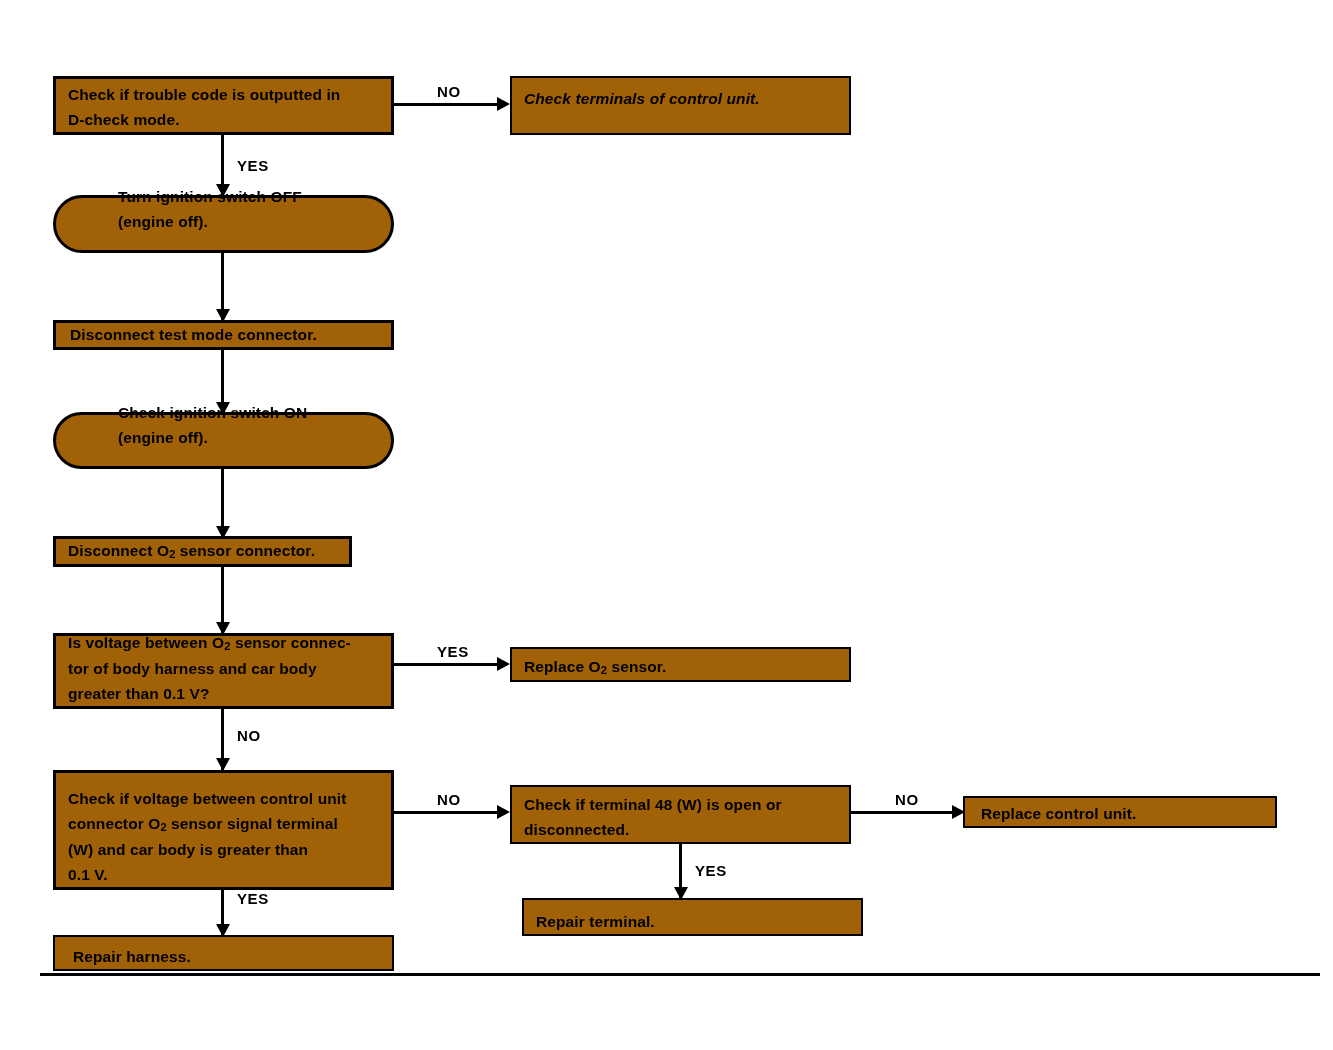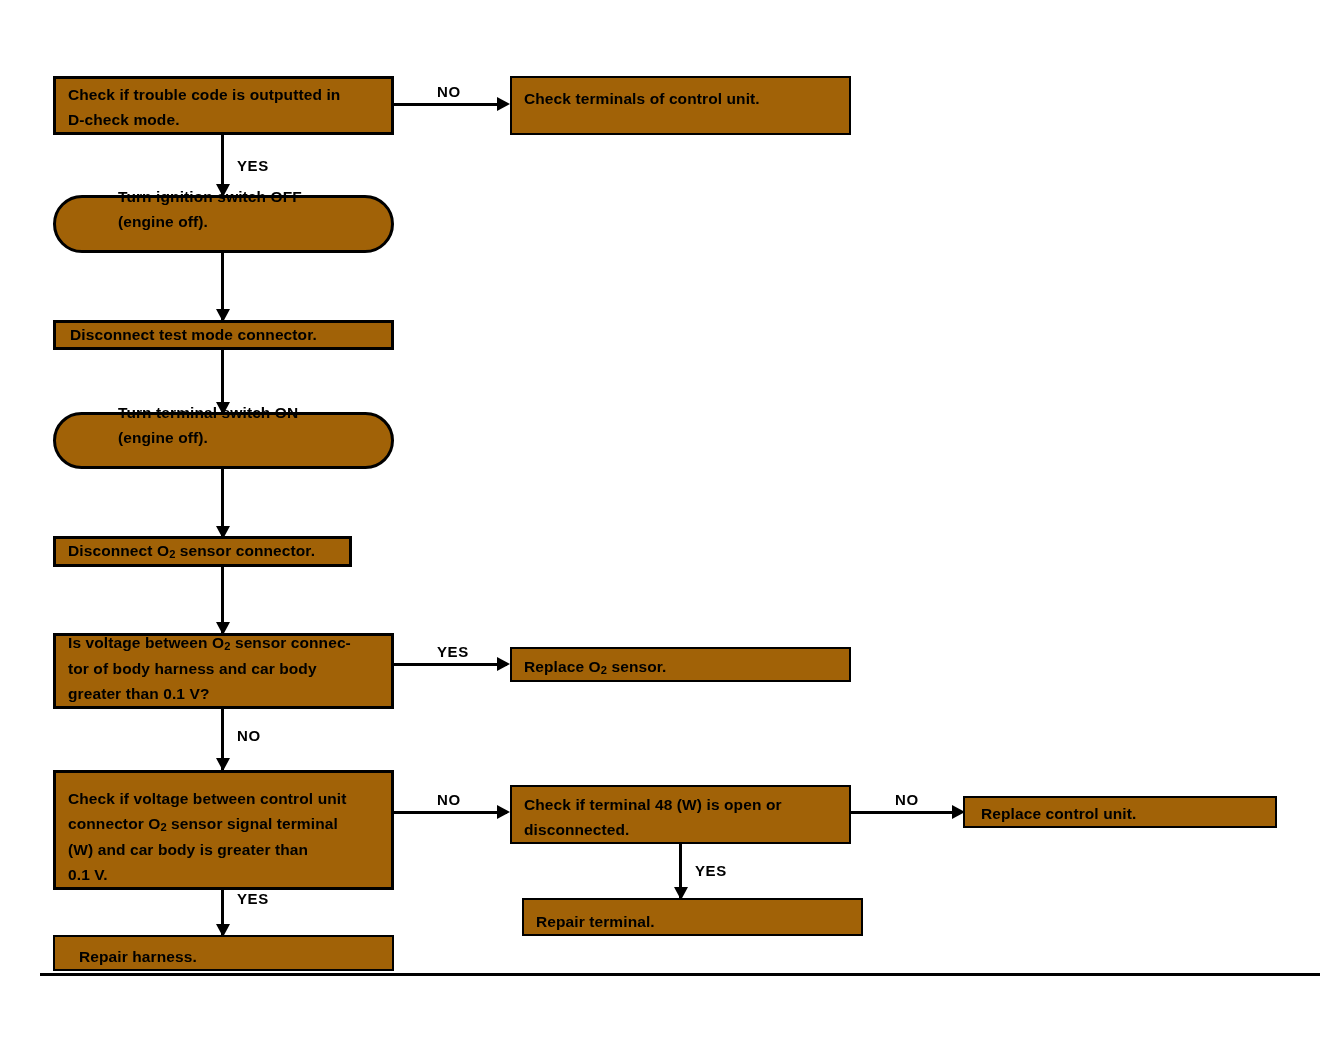--- a/index.html
+++ b/index.html
@@ -159,35 +159,35 @@
   <div class="edge-label" style="left:437px; top:791px;">NO</div>
   <div class="edge-label" style="left:237px; top:890px;">YES</div>
   <div class="edge-label" style="left:895px; top:791px;">NO</div>
   <div class="edge-label" style="left:695px; top:862px;">YES</div>
 
   <div class="node" style="left:53px; top:76px; width:341px; height:59px;">
     <span class="txt">Check if trouble code is outputted in
 D-check mode.</span>
   </div>
 
-  <div class="node thin" style="left:510px; top:76px; width:341px; height:59px;">
+  <div class="node thin" style="left:510px; top:76px; width:341px; height:59px;font-style:italic;">
     <span class="txt" style="align-self:flex-start; margin-top:8px;">Check terminals of control unit.</span>
   </div>
 
   <div class="node stadium center" style="left:53px; top:195px; width:341px; height:58px;">
     <span class="txt" style="text-align:left; padding-left:62px;">Turn ignition switch OFF
 (engine off).</span>
   </div>
 
   <div class="node" style="left:53px; top:320px; width:341px; height:30px;">
     <span class="txt" style="padding-left:14px;">Disconnect test mode connector.</span>
   </div>
 
   <div class="node stadium center" style="left:53px; top:412px; width:341px; height:57px;">
-    <span class="txt" style="text-align:left; padding-left:62px;">Turn terminal switch ON
+    <span class="txt" style="text-align:left; padding-left:62px;">Check ignition switch ON
 (engine off).</span>
   </div>
 
   <div class="node" style="left:53px; top:536px; width:299px; height:31px;">
     <span class="txt" style="padding-left:12px;"><span>Disconnect O</span><sub>2</sub><span> sensor connector.</span></span>
   </div>
 
   <div class="node" style="left:53px; top:633px; width:341px; height:76px;">
     <span class="txt"><span>Is voltage between O</span><sub>2</sub><span> sensor connec-</span><br><span>tor of body harness and car body</span><br><span>greater than 0.1 V?</span></span>
   </div>
@@ -207,16 +207,16 @@
 
   <div class="node thin" style="left:963px; top:796px; width:314px; height:32px;">
     <span class="txt" style="padding-left:16px;">Replace control unit.</span>
   </div>
 
   <div class="node thin" style="left:510px; top:898px; width:341px; height:38px;margin-left:12px;">
     <span class="txt" style="padding-left:12px;">Repair terminal.</span>
   </div>
 
   <div class="node thin" style="left:53px; top:935px; width:341px; height:36px;">
-    <span class="txt" style="padding-left:24px;">Repair harness.</span>
+    <span class="txt" style="padding-left:18px;">Repair harness.</span>
   </div>
 
 </div>
 
 </body></html>

